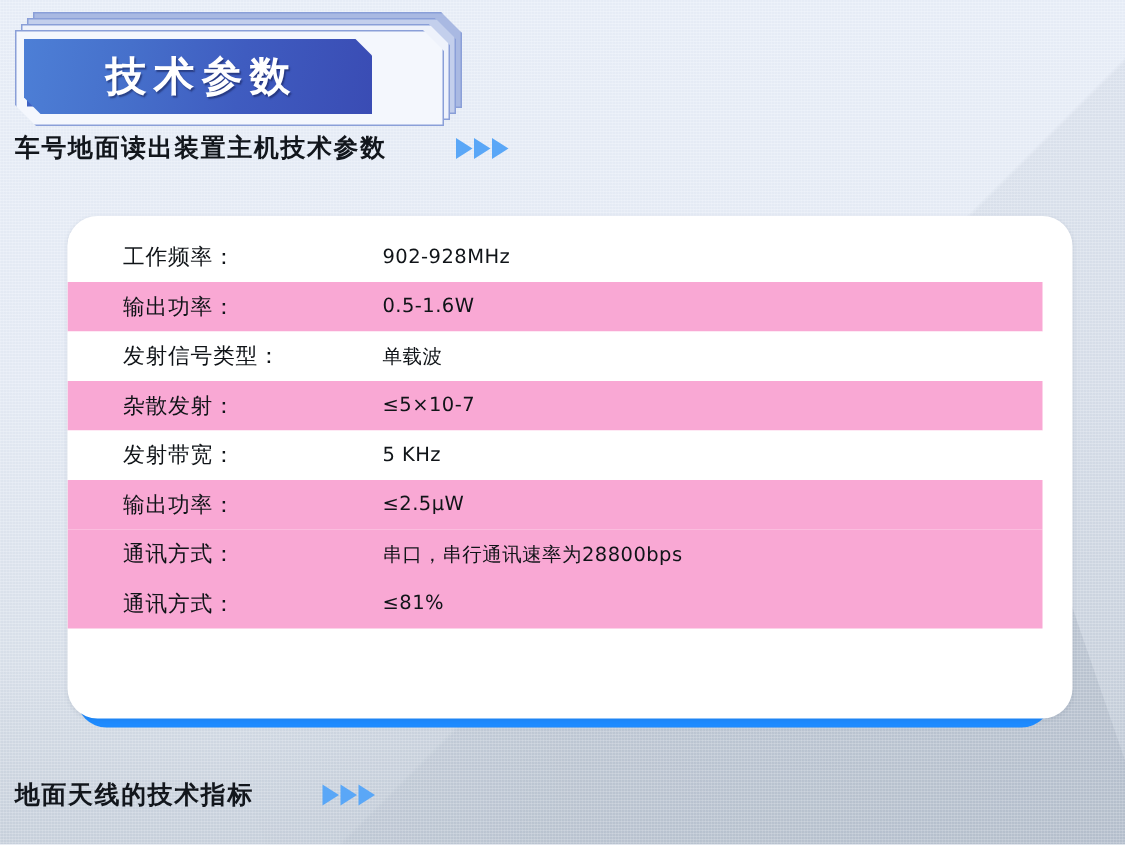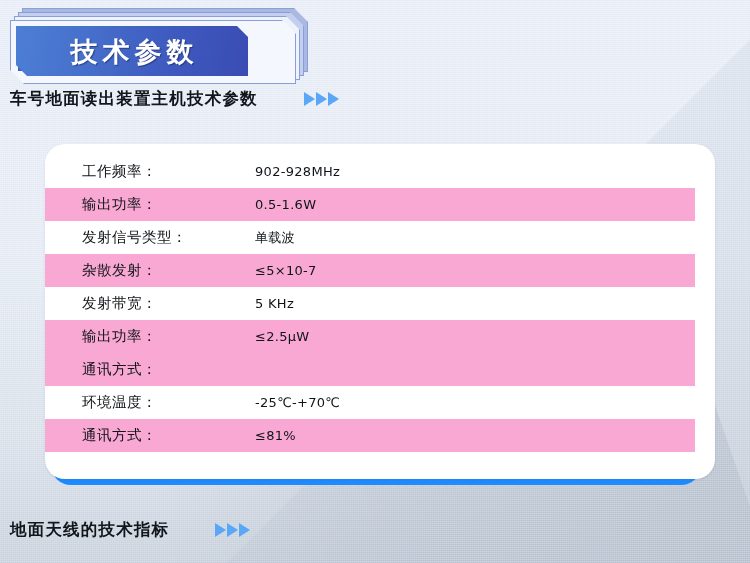--- a/index.html
+++ b/index.html
@@ -252,24 +252,21 @@
         <div class="spec-row">
           <div class="spec-label">发射带宽：</div>
           <div class="spec-value">5 KHz</div>
         </div>
         <div class="spec-row alt">
           <div class="spec-label">输出功率：</div>
           <div class="spec-value">≤2.5μW</div>
         </div>
         <div class="spec-row alt">
           <div class="spec-label">通讯方式：</div>
-        </div>
-        <div class="spec-row">
-          <div class="spec-label">环境温度：</div>
-          <div class="spec-value">-25℃-+70℃</div>
+          <div class="spec-value">串口，串行通讯速率为28800bps</div>
         </div>
         <div class="spec-row alt">
           <div class="spec-label">通讯方式：</div>
           <div class="spec-value">≤81%</div>
         </div>
       </div>
   </div>
 
   <div class="section-heading" id="heading-2">
     <span class="sh-text">地面天线的技术指标</span>

